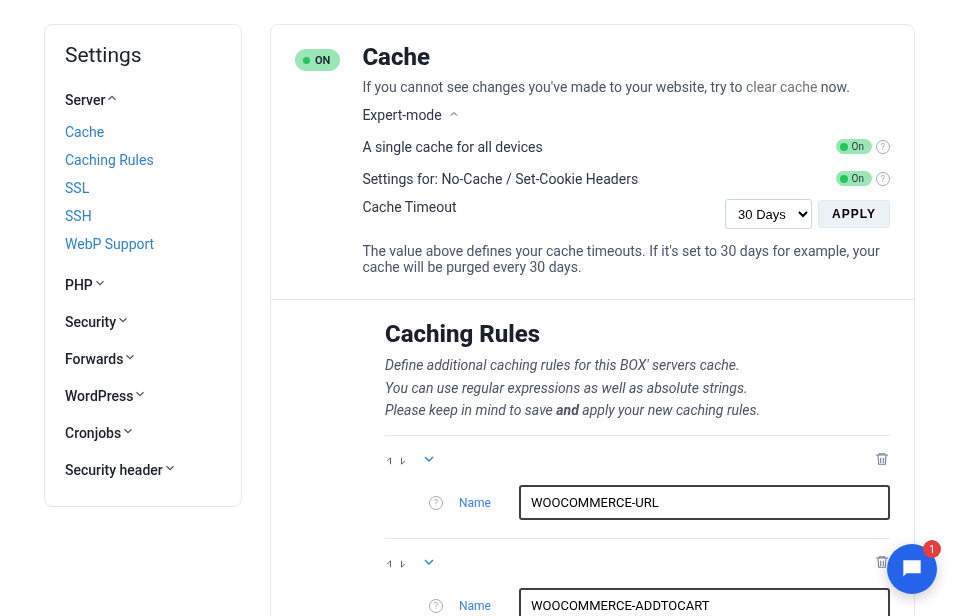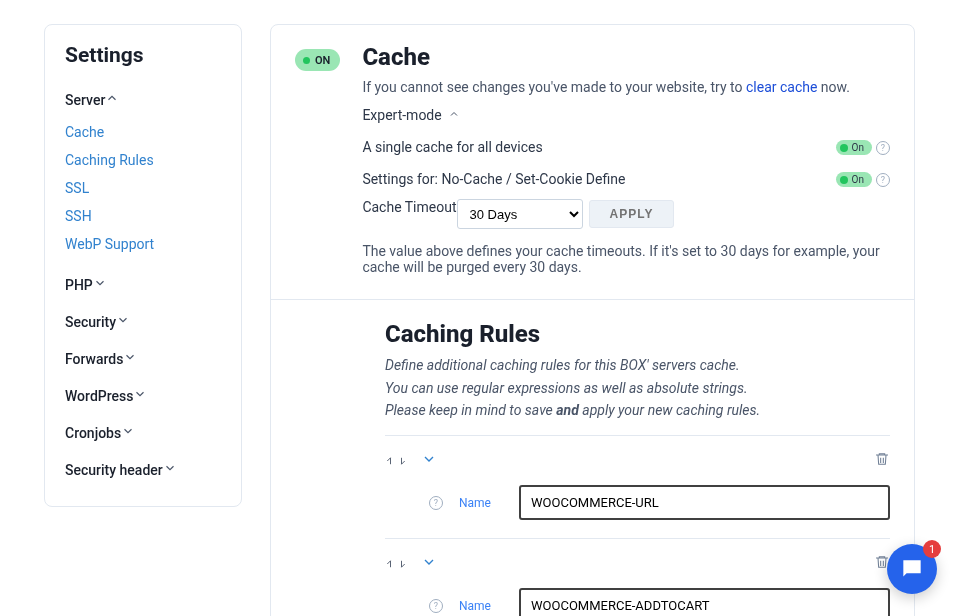--- a/index.html
+++ b/index.html
@@ -17,21 +17,21 @@
 .sidebar {
   width: 198px;
   border: 1px solid #e2e8f0;
   border-radius: 8px;
   padding: 18px 20px;
   background: #fff;
   align-self: flex-start;
 }
 .sidebar h2 {
   font-size: 21px;
-  font-weight: 700;
+  font-weight: 400;
   color: #1a202c;
   margin-bottom: 14px;
 }
 .nav-section {
   border-bottom: none;
 }
 .nav-header {
   display: flex;
   justify-content: flex-start;
   align-items: center;
@@ -76,34 +76,34 @@
   width: 7px; height: 7px; background: #22c55e; border-radius: 50%;
 }
 .content { flex: 1; }
 h3.section-title {
   font-size: 24px;
   font-weight: 800;
   color: #1a202c;
   margin-bottom: 6px;
 }
 .desc { color: #4a5568; font-size: 14px; line-height: 1.45; }
-.desc a { color: #1d4ed8; text-decoration: none; }
+.desc a { color: #737373; text-decoration: none; }
 .expert-mode {
   display: inline-flex;
   align-items: center;
   gap: 6px;
   margin-top: 10px;
   color: #2d3748;
   cursor: pointer;
   font-size: 14px;
 }
 .expert-row {
   display: flex;
   justify-content: space-between;
-  align-items: flex-end;
+  align-items: flex-start;
   margin-top: 16px;
   gap: 18px;
 }
 .toggle-wrap { display: inline-flex; align-items: center; gap: 4px; }
 .toggle {
   background: #9ae6b4;
   border-radius: 999px;
   padding: 2px 8px 2px 4px;
   display: inline-flex;
   align-items: center;
@@ -115,41 +115,42 @@
 .toggle .knob {
   width: 8px; height: 8px; background: #22c55e; border-radius: 50%;
 }
 .help-icon {
   width: 14px; height: 14px; border: 1px solid #a0aec0; border-radius: 50%;
   display: inline-flex; align-items: center; justify-content: center;
   font-size: 9px; color: #a0aec0;
 }
 .timeout-row {
   display: flex;
+  justify-content: space-between;
   align-items: flex-start;
   margin-top: 12px;
 }
 .timeout-controls { display: flex; gap: 6px; align-items: center; }
 select.timeout {
   border: 1px solid #cbd5e0;
   border-radius: 3px;
   padding: 5px 8px;
   font-size: 13px;
   background: #fff;
-  width: 126px;
+  width: 87px;
   height: 30px;
 }
 .apply-btn {
   background: #edf2f7;
   border: 1px solid #e2e8f0;
-  color: #737373;
+  color: #000000;
   font-size: 12px;
   font-weight: 600;
   letter-spacing: 1px;
-  padding: 6px 20px;
+  padding: 6px 13px;
   border-radius: 3px;
   cursor: pointer;
 }
 .timeout-desc { margin-top: 14px; color: #4a5568; font-size: 14px; }
 .divider { border: none; border-top: 1px solid #e2e8f0; margin: 24px -24px 20px -24px; }
 .rules-desc { color: #4a5568; font-size: 14px; line-height: 1.6; margin-bottom: 14px; font-style: italic; }
 .rules-desc strong { font-weight: 700; }
 .rule-block {
   border-top: 1px solid #e2e8f0;
   padding-top: 14px;
@@ -293,21 +294,21 @@
           <span class="toggle-wrap">
             <span class="toggle">
               <span class="knob"></span>
               <span>On</span>
             </span>
             <span class="help-icon">?</span>
           </span>
         </div>
 
         <div class="expert-row">
-          <span>Settings for: No-Cache / Set-Cookie Define</span>
+          <span>Settings for: No-Cache / Set-Cookie Headers</span>
           <span class="toggle-wrap">
             <span class="toggle">
               <span class="knob"></span>
               <span>On</span>
             </span>
             <span class="help-icon">?</span>
           </span>
         </div>
 
         <div class="timeout-row">

